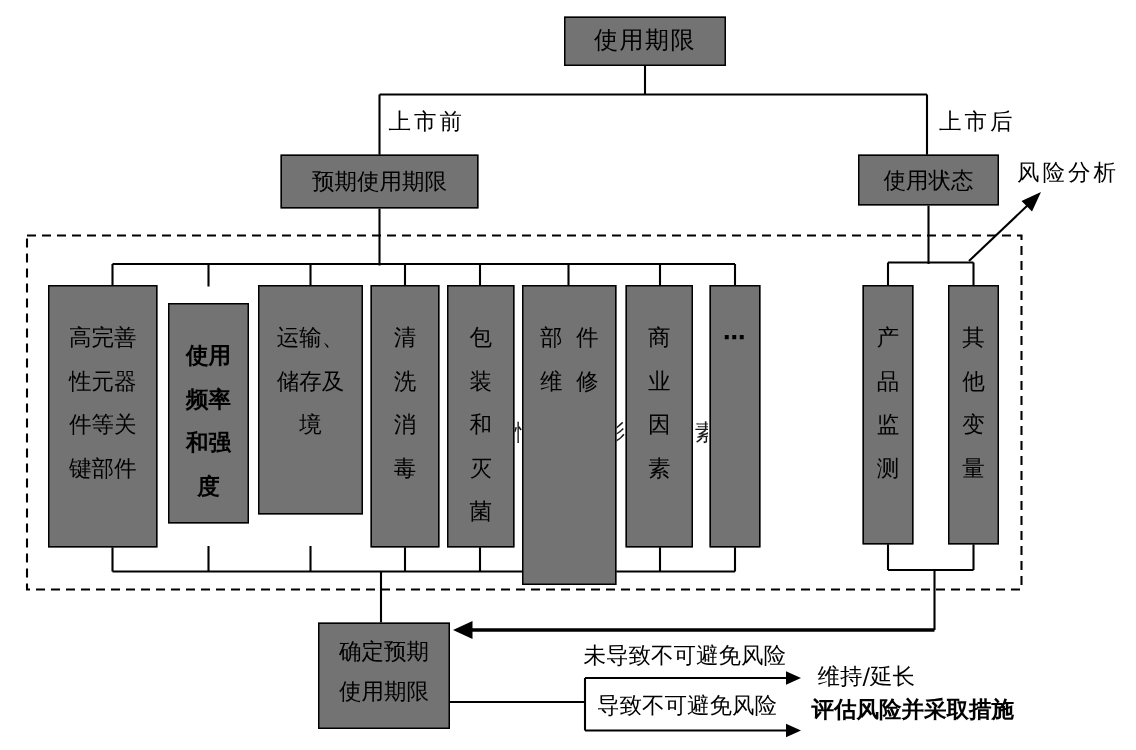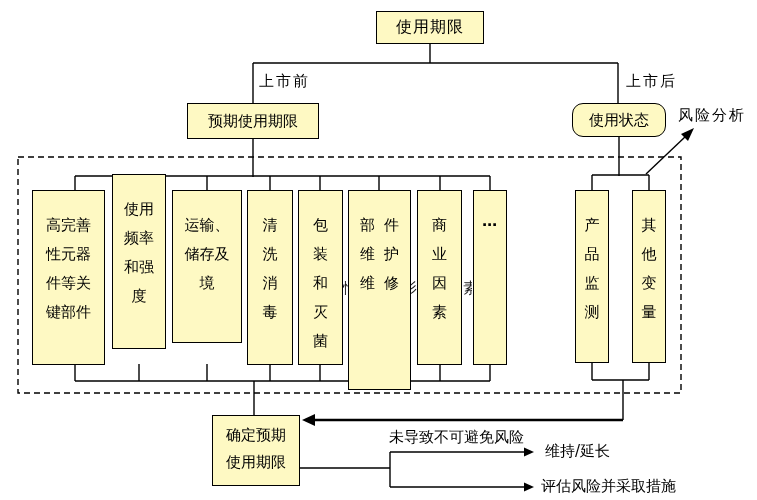--- a/index.html
+++ b/index.html
@@ -1,21 +1,21 @@
 <!DOCTYPE html>
 <html><head>
 <meta charset="utf-8">
 <style>
   html,body{margin:0;padding:0;background:#fff;}
   .canvas{
     position:relative;width:757px;height:500px;background:#ffffff;
     font-family:"DejaVu Sans",sans-serif;color:#000;overflow:hidden;
   }
   .box{
-    position:absolute;border:1.5px solid #000;background:#fef9c3;
+    position:absolute;border:1.5px solid #000;background:#737373;
     box-sizing:border-box;z-index:2;
   }
   .cbox{display:flex;align-items:center;justify-content:center;
     font-size:15px;white-space:nowrap;}
   .title-box{font-size:16px;letter-spacing:1px;}
   .vbox{padding-top:20px;}
   .vrow{text-align:center;line-height:29px;font-size:15px;white-space:nowrap;}
   .vrow.spaced{letter-spacing:9px;text-indent:9px;}
   .vrow.dots{font-weight:bold;letter-spacing:1px;}
   .lbl{position:absolute;font-size:15px;letter-spacing:2px;white-space:nowrap;z-index:3;}
@@ -94,33 +94,33 @@
   <div class="box cbox title-box" style="left:376px;top:11px;width:108px;height:33px;">
     <span>使用期限</span>
   </div>
 
   <div class="lbl" style="left:259px;top:72px;">上市前</div>
   <div class="lbl" style="left:626px;top:72px;">上市后</div>
 
   <div class="box cbox" style="left:187px;top:103px;width:132px;height:36px;">
     <span>预期使用期限</span>
   </div>
-  <div class="box cbox" style="left:572px;top:103px;width:94px;height:34px;border-radius:11px;">
+  <div class="box cbox" style="left:572px;top:103px;width:94px;height:34px;">
     <span>使用状态</span>
   </div>
 
   <div class="lbl" style="left:678px;top:106px;">风险分析</div>
 
   <div class="box vbox" style="left:32px;top:190px;width:73px;height:175px;">
     <div class="vrow">高完善</div>
     <div class="vrow">性元器</div>
     <div class="vrow">件等关</div>
     <div class="vrow">键部件</div>
   </div>
-  <div class="box vbox" style="left:112px;top:174px;width:54px;height:175px;">
+  <div class="box vbox" style="left:112px;top:202px;width:54px;height:147px;font-weight:bold;">
     <div class="vrow">使用</div>
     <div class="vrow">频率</div>
     <div class="vrow">和强</div>
     <div class="vrow">度</div>
   </div>
   <div class="box vbox" style="left:172px;top:190px;width:70px;height:153px;">
     <div class="vrow">运输、</div>
     <div class="vrow">储存及</div>
     <div class="vrow">境</div>
   </div>
@@ -132,21 +132,20 @@
   </div>
   <div class="box vbox" style="left:298px;top:190px;width:45px;height:175px;">
     <div class="vrow">包</div>
     <div class="vrow">装</div>
     <div class="vrow">和</div>
     <div class="vrow">灭</div>
     <div class="vrow">菌</div>
   </div>
   <div class="box vbox" style="left:348px;top:190px;width:63px;height:200px;">
     <div class="vrow spaced">部件</div>
-    <div class="vrow spaced">维护</div>
     <div class="vrow spaced">维修</div>
   </div>
   <div class="box vbox" style="left:417px;top:190px;width:45px;height:175px;">
     <div class="vrow">商</div>
     <div class="vrow">业</div>
     <div class="vrow">因</div>
     <div class="vrow">素</div>
   </div>
   <div class="box vbox" style="left:473px;top:190px;width:34px;height:175px;">
     <div class="vrow dots">⋯</div>
@@ -165,15 +164,16 @@
     <div class="vrow">量</div>
   </div>
 
   <div class="box decision" style="left:212px;top:415px;width:88px;height:71px;">
     <div class="drow">确定预期</div>
     <div class="drow">使用期限</div>
   </div>
 
   <div class="smalltxt" style="left:389px;top:428px;">未导致不可避免风险</div>
   <div class="smalltxt" style="left:545px;top:442px;">维持/延长</div>
-  <div class="smalltxt" style="left:541px;top:477px;">评估风险并采取措施</div>
+  <div class="smalltxt" style="left:398px;top:461px;">导致不可避免风险</div>
+  <div class="smalltxt" style="left:541px;top:464px;font-weight:bold;">评估风险并采取措施</div>
 
 </div>
 
 </body></html>

